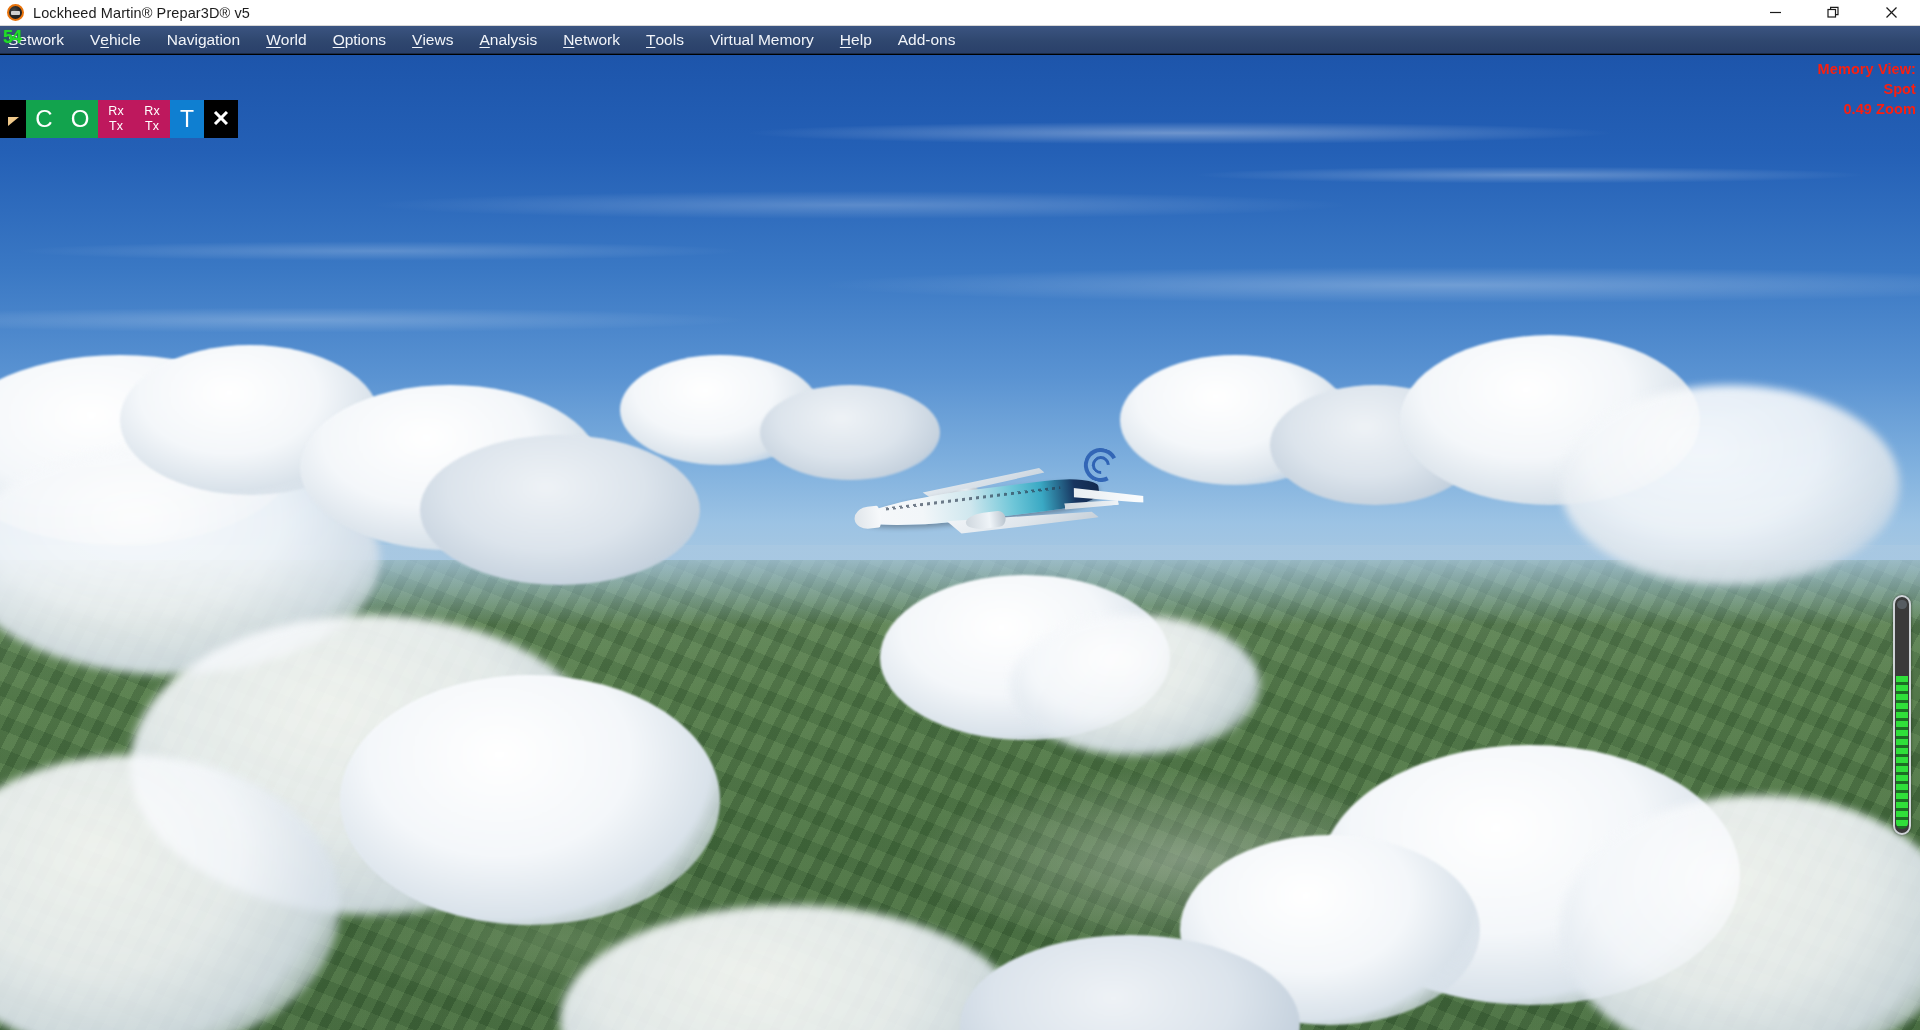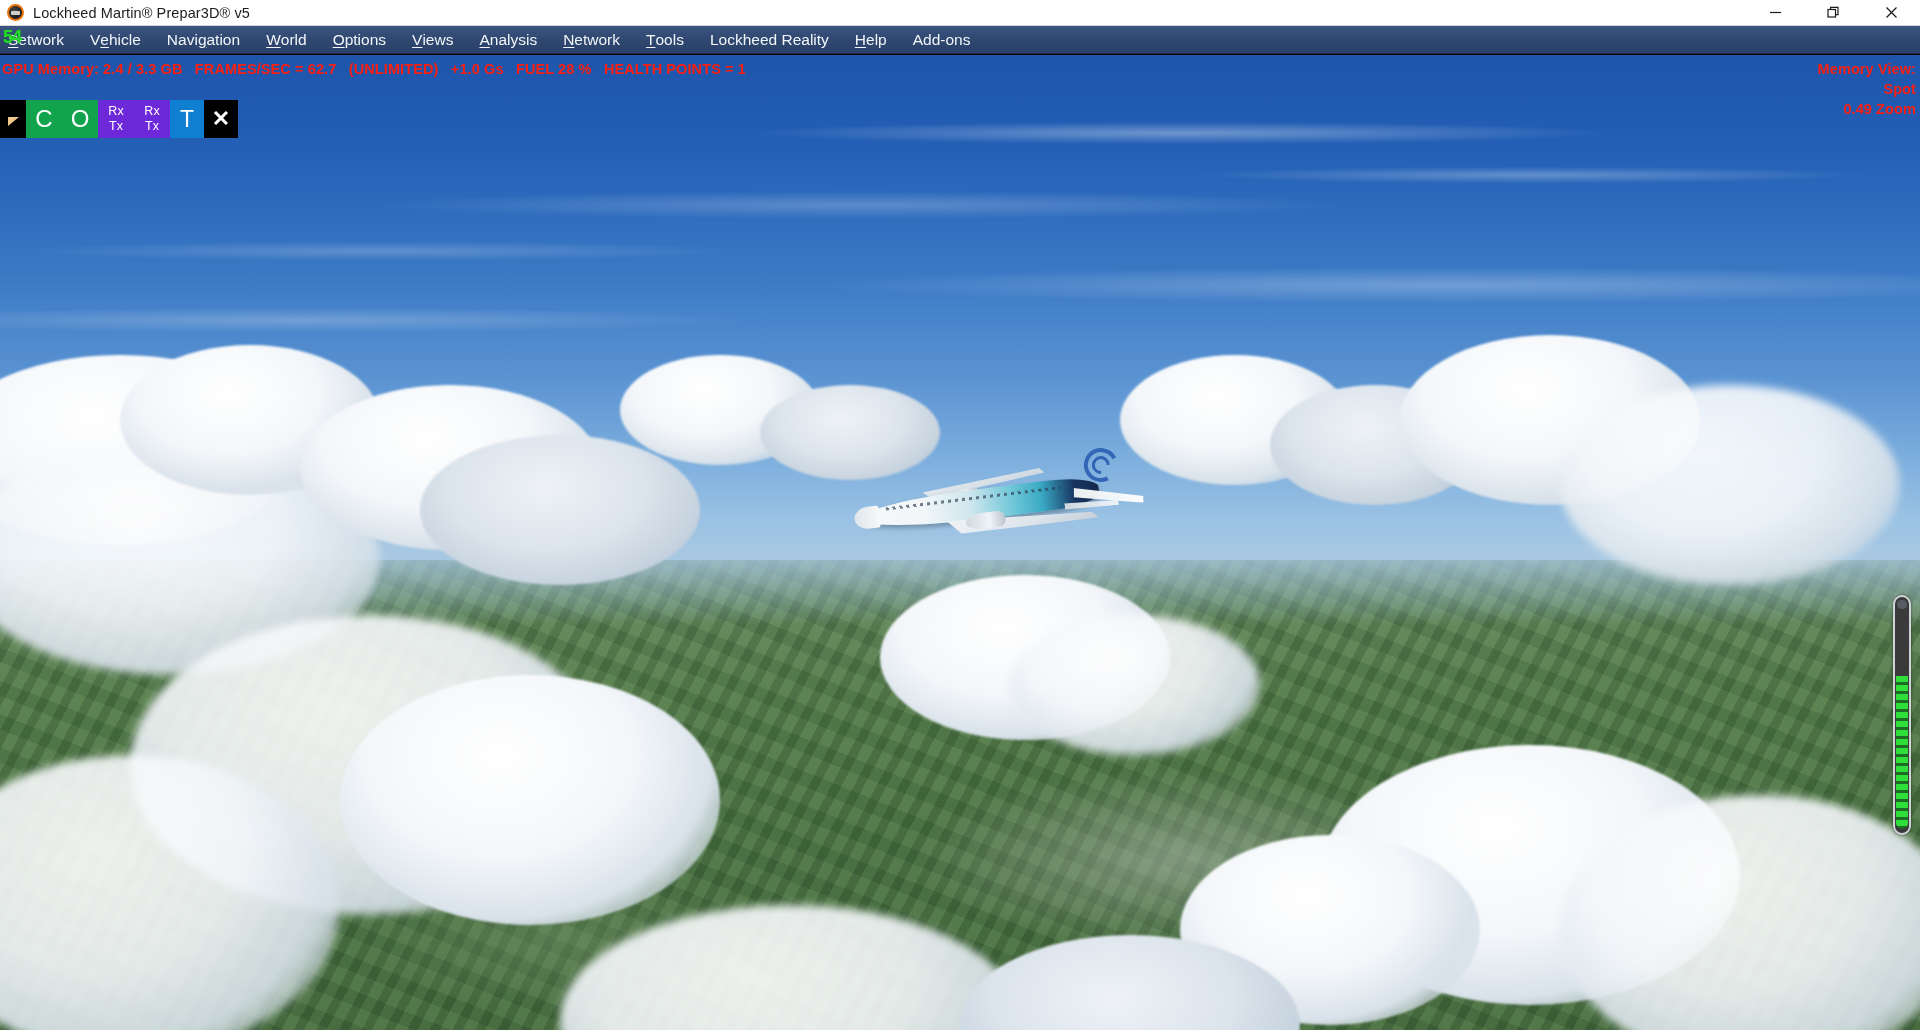--- a/index.html
+++ b/index.html
@@ -230,21 +230,21 @@
   }
   .tbtn {
     display: flex; align-items: center; justify-content: center;
     height: 38px; background: #000000; color: #ffffff;
     font-size: 21px; font-family: "Liberation Sans", sans-serif;
   }
   .tbtn.arrow { width: 26px; }
   .tbtn.green { background: #12a34d; width: 36px; font-size: 24px; font-weight: 400; }
   .tbtn.rxtx {
     width: 36px; flex-direction: column; justify-content: center;
-    font-size: 12.5px; line-height: 15px; background: #6d28d9;
+    font-size: 12.5px; line-height: 15px; background: #be185d;
   }
   .tbtn.blue { background: #0f7fd1; width: 34px; font-size: 23px; }
   .tbtn.close { width: 34px; font-size: 22px; font-weight: 700; }
   .arrow-glyph {
     width: 0; height: 0;
     border-left: 11px solid #f0c98a;
     border-bottom: 9px solid transparent;
     border-top: 0 solid transparent;
     transform: translateY(2px);
   }
@@ -308,21 +308,21 @@
         <span>etwork</span>
       </div>
     <div class="menu-item">V<span class="mn">e</span>hicle</div>
     <div class="menu-item">Navi<span class="mn">g</span>ation</div>
     <div class="menu-item"><span class="mn">W</span>orld</div>
     <div class="menu-item"><span class="mn">O</span>ptions</div>
     <div class="menu-item"><span class="mn">V</span>iews</div>
     <div class="menu-item"><span class="mn">A</span>nalysis</div>
     <div class="menu-item"><span class="mn">N</span>etwork</div>
     <div class="menu-item"><span class="mn">T</span>ools</div>
-    <div class="menu-item">Lockheed Reality</div>
+    <div class="menu-item">Virtual Memory</div>
     <div class="menu-item"><span class="mn">H</span>elp</div>
     <div class="menu-item">Add-ons</div>
   </div>
 
   <div class="fps-overlay">54</div>
 
   <div class="viewport">
     <div class="sky"></div>
     <div class="cirrus"></div>
     <div class="terrain"></div>
@@ -359,21 +359,20 @@
       <div class="h-stab-2"></div>
       <div class="tail-fin"></div>
       <div class="tail-swirl"></div>
       <div class="tail-swirl2"></div>
       <div class="h-stab"></div>
       <div class="wing-near"></div>
       <div class="engine-near"></div>
     </div>
   </div>
 
-  <div class="dbg dbg-left">GPU Memory: 2.4 / 3.3 GB   FRAMES/SEC = 62.7   (UNLIMITED)   +1.0 Gs   FUEL 28 %   HEALTH POINTS = 1</div>
   <div class="dbg dbg-right dbg-r1">Memory View:</div>
   <div class="dbg dbg-right dbg-r2">Spot</div>
   <div class="dbg dbg-right dbg-r3">0.49 Zoom</div>
 
   <div class="toolbar">
     <div class="tbtn arrow">
       <span class="arrow-glyph"></span>
     </div>
     <div class="tbtn green">C</div>
     <div class="tbtn green">O</div>

